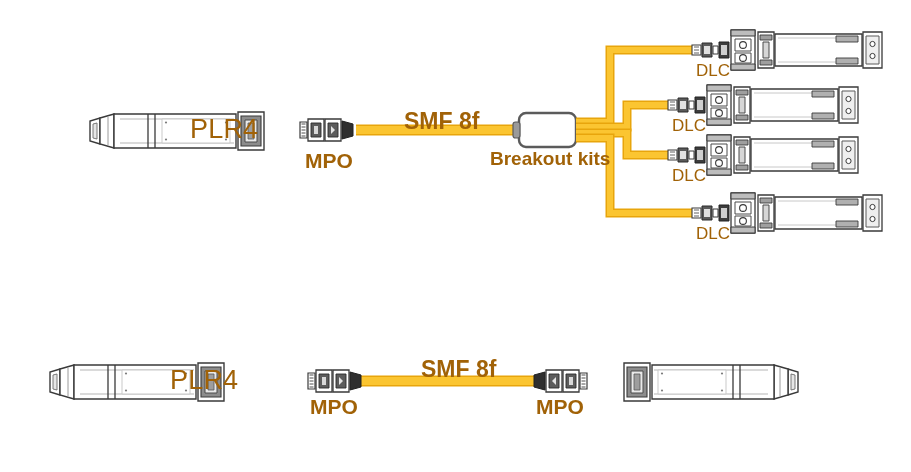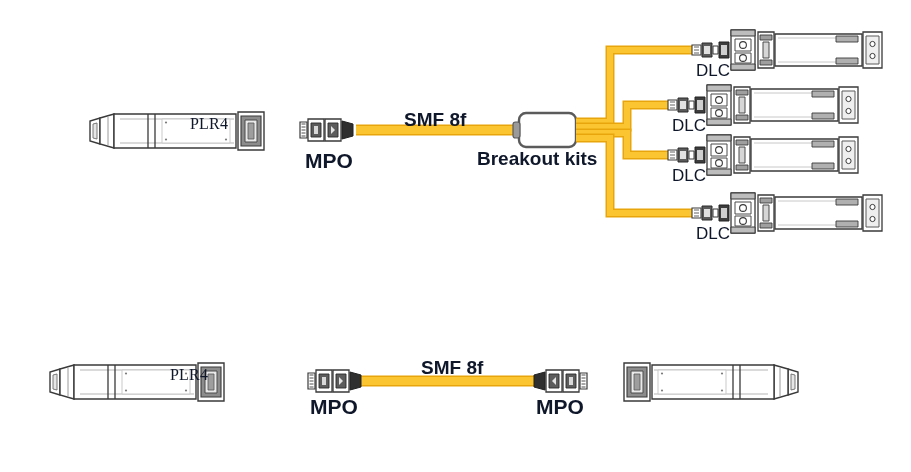--- a/index.html
+++ b/index.html
@@ -25,41 +25,40 @@
     position: absolute;
     left: 0;
     top: 0;
     width: 911px;
     height: 472px;
     display: block;
   }
   .lbl {
     position: absolute;
     font-family: "Liberation Sans", sans-serif;
-    color: #0f172a;
+    color: #a16207;
     white-space: nowrap;
     line-height: 1;
     user-select: none;
   }
   .lbl-plr4 {
-    font-size: 16px;
+    font-size: 27px;
     font-weight: 400;
     letter-spacing: 0.2px;
-    font-family: Liberation Serif, serif;
   }
   .lbl-mpo {
     font-size: 21px;
     font-weight: 700;
   }
   .lbl-dlc {
     font-size: 17px;
     font-weight: 400;
   }
   .lbl-smf {
-    font-size: 19px;
+    font-size: 23px;
     font-weight: bold;
   }
   .lbl-breakout {
     font-size: 19px;
     font-weight: bold;
   }
 </style>
 </head>
 <body>
 
@@ -257,21 +256,21 @@
       <use href="#plr4-module"></use>
     </g>
   </svg>
 
   <div class="lbl lbl-plr4" style="left:190px; top:116px;">PLR4</div>
 
   <div class="lbl lbl-mpo" style="left:305px; top:150px;">MPO</div>
 
   <div class="lbl lbl-smf" style="left:404px; top:110px;">SMF 8f</div>
 
-  <div class="lbl lbl-breakout" style="left:477px; top:149px;">Breakout kits</div>
+  <div class="lbl lbl-breakout" style="left:490px; top:149px;">Breakout kits</div>
 
   <div class="lbl lbl-dlc" style="left:696px; top:62px;">DLC</div>
 
   <div class="lbl lbl-dlc" style="left:672px; top:117px;">DLC</div>
 
   <div class="lbl lbl-dlc" style="left:672px; top:167px;">DLC</div>
 
   <div class="lbl lbl-dlc" style="left:696px; top:225px;">DLC</div>
 
   <div class="lbl lbl-plr4" style="left:170px; top:367px;">PLR4</div>

